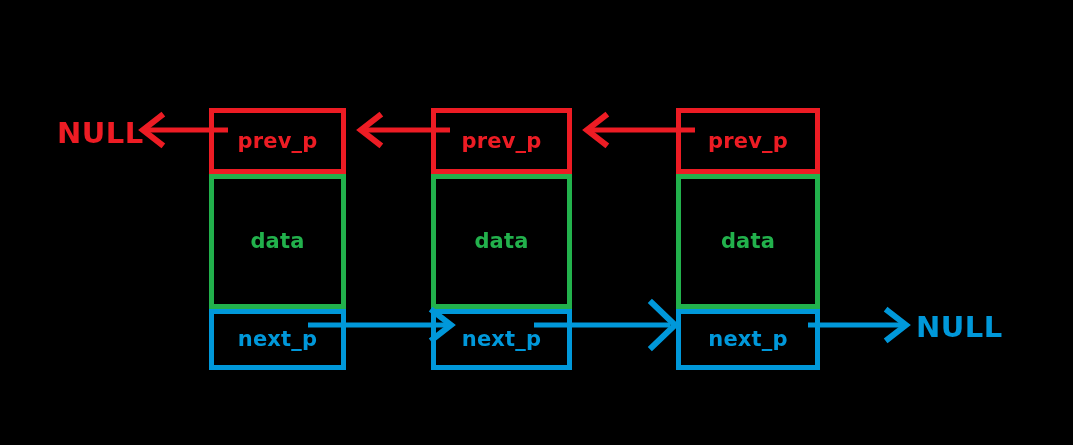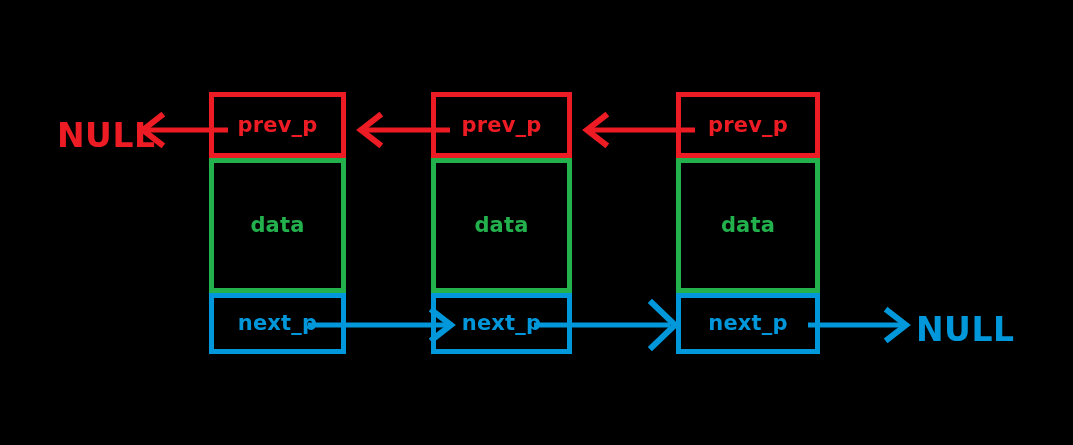--- a/index.html
+++ b/index.html
@@ -21,20 +21,21 @@
   .node {
     position: absolute;
     box-sizing: border-box;
   }
   .cell {
     position: absolute;
     box-sizing: border-box;
     display: flex;
     align-items: center;
     justify-content: center;
+    margin-top: 16px;
   }
   .cell-prev {
     border: 5px solid var(--c-red);
   }
   .cell-data {
     border: 5px solid var(--c-green);
     border-top: none;
     border-bottom: none;
     align-items: center;
   }
@@ -54,21 +55,21 @@
     user-select: none;
     white-space: nowrap;
   }
   .label-prev { color: var(--c-red); }
   .label-data { color: var(--c-green); }
   .label-next { color: var(--c-blue); }
 
   .null-label {
     position: absolute;
     font-weight: bold;
-    font-size: 33px;
+    font-size: 29px;
     line-height: 1;
     letter-spacing: 0.5px;
     white-space: nowrap;
     user-select: none;
   }
   .null-red { color: var(--c-red); }
   .null-blue { color: var(--c-blue); }
 
   .connector {
     position: absolute;

